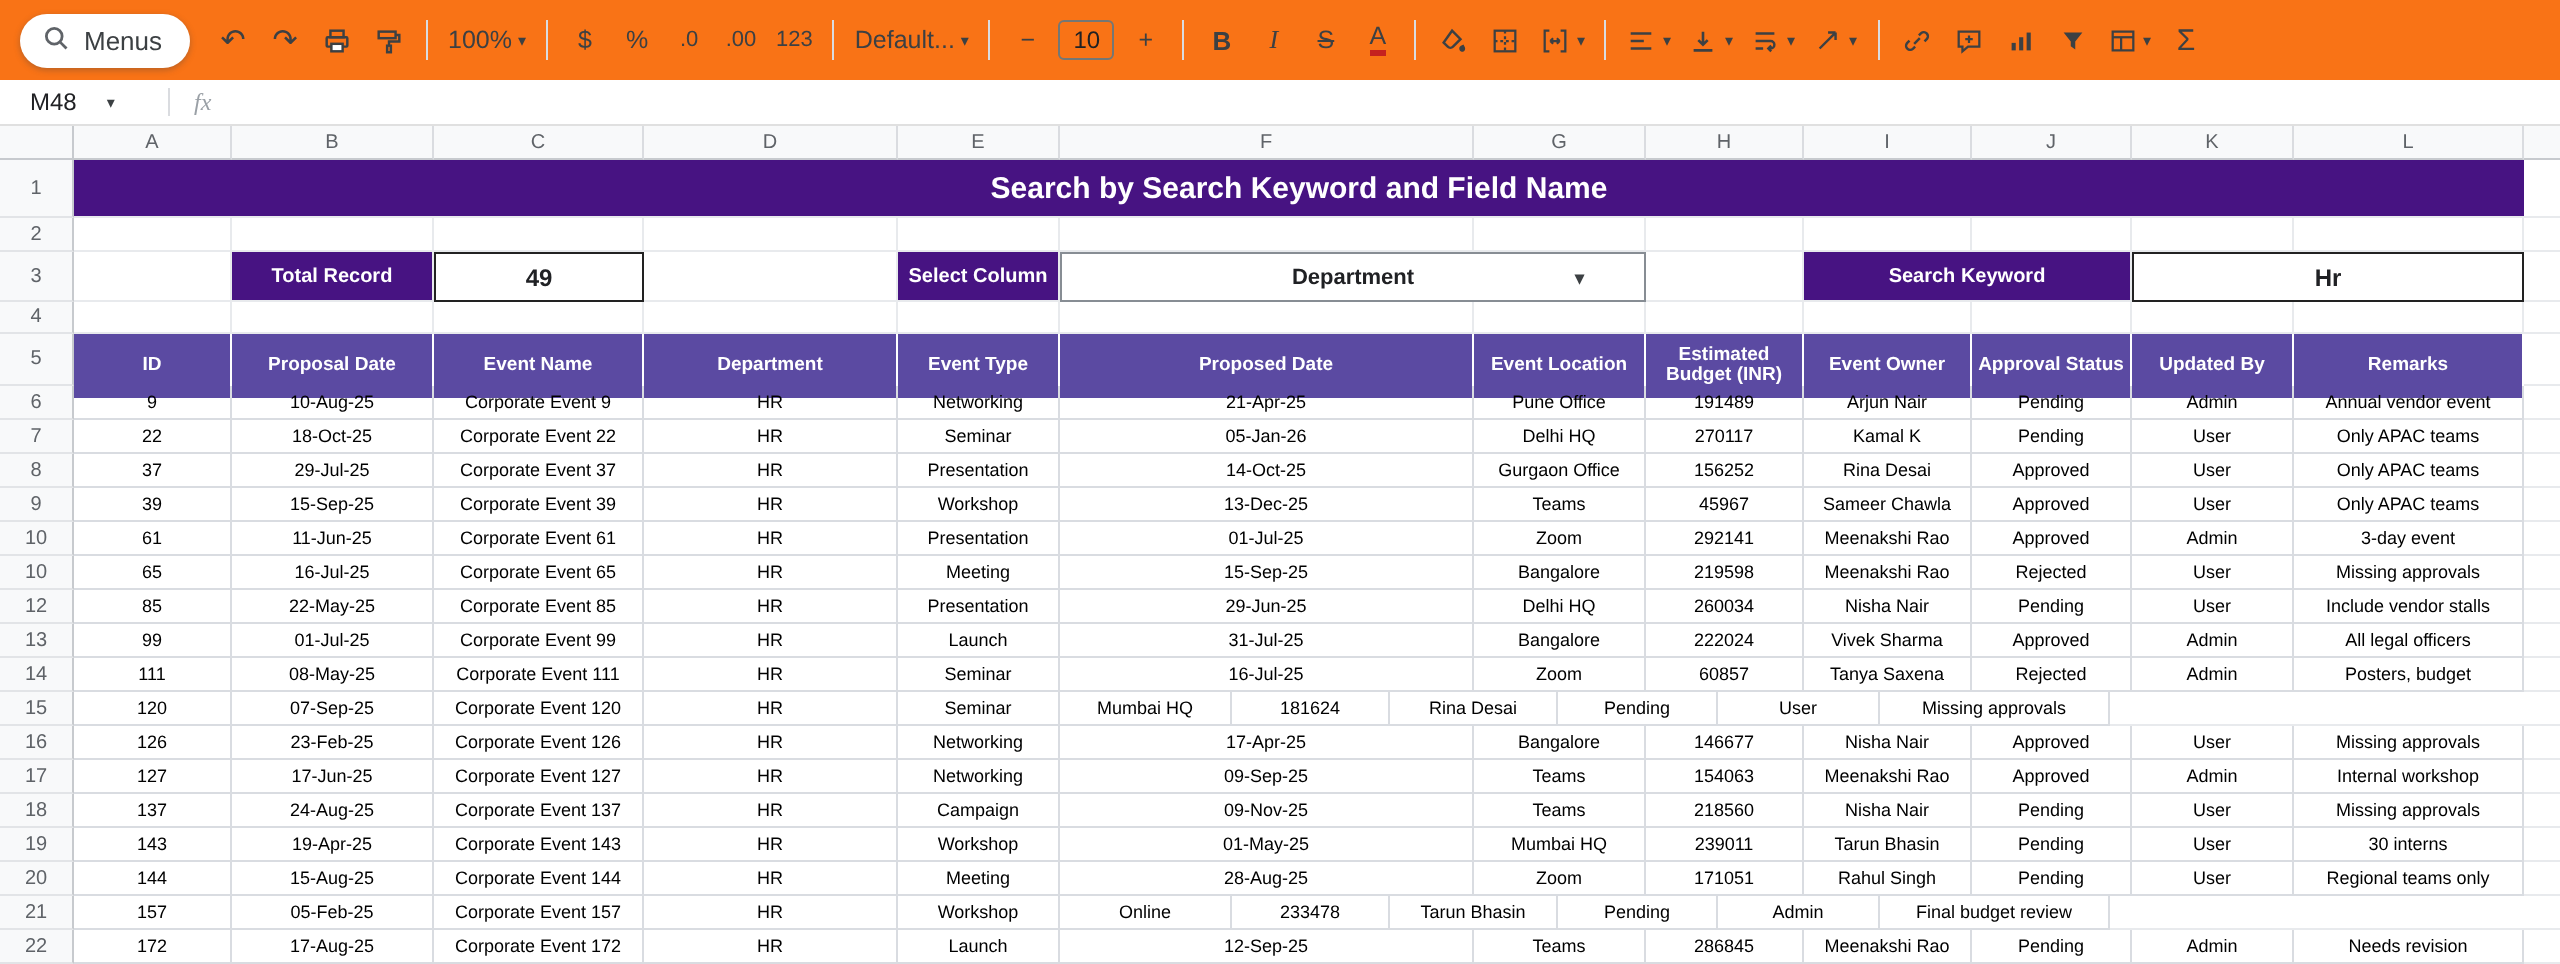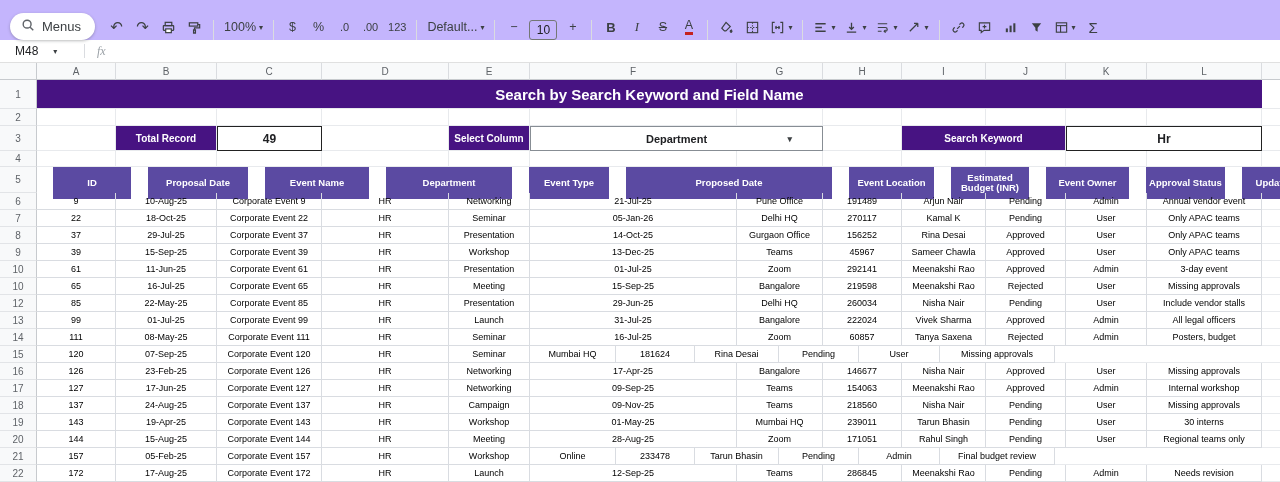--- a/index.html
+++ b/index.html
@@ -1,20 +1,20 @@
 <!DOCTYPE html>
 <html style="--banner-purple: #471382; --header-purple: #5b4aa2;"><head>
 <meta charset="utf-8">
 <style>
   * { box-sizing: border-box; margin: 0; padding: 0; }
   html,body { width:1280px; height:482px; overflow:hidden; background:#fff;
     font-family:"Liberation Sans", sans-serif; color:#202124; }
 
   
-  .toolbar { height:40px; display:flex; align-items:flex-end; padding:0 6px; gap:1px; background:#c4b5fd; }
+  .toolbar { height:40px; display:flex; align-items:center; padding:0 6px; gap:1px; background:#f97316; }
   .menus-pill { display:flex; align-items:center; gap:7px; height:27px; padding:0 14px 0 11px;
     border-radius:14px; background:#fff; box-shadow:0 1px 3px rgba(60,64,67,.35); font-size:13px;
     color:#3c4043; margin:0 8px 0 4px; cursor:pointer; }
   .tb-btn { height:26px; min-width:25px; padding:0 4px; display:flex; align-items:center; justify-content:center;
     border-radius:4px; font-size:12.5px; color:#3c4043; cursor:pointer; white-space:nowrap; }
   .tb-btn svg { display:block; }
   .tb-sep { width:1px; height:20px; background:#dadce0; margin:0 5px; flex:none; }
   .caret { font-size:8px; color:#3c4043; margin-left:3px; }
   .fs-box { width:28px; height:20px; border:1px solid #747775; border-radius:3px; display:flex;
     align-items:center; justify-content:center; font-size:12px; margin:0 2px; }
@@ -56,21 +56,21 @@
   .plabel { background:var(--banner-purple,#471382); color:#fff; font-weight:bold; font-size:10px;
     display:flex; align-items:center; justify-content:center; }
   .vbox { background:#fff; border:1.5px solid #222; font-weight:bold; font-size:12px;
     display:flex; align-items:center; justify-content:center; }
   .ddown { background:#fff; border:1px solid #878d94; font-weight:bold; font-size:11px;
     display:flex; align-items:center; justify-content:center; position:relative; }
   .dd-caret { position:absolute; right:30px; top:50%; transform:translateY(-50%); font-size:9px; color:#3c4043; }
 
   .th { background:var(--header-purple,#5b4aa2); color:#fff; font-weight:bold; font-size:9.5px; line-height:1.1;
     display:flex; align-items:center; justify-content:center; text-align:center; padding:16px 2px;
-    border-right:1px solid #fff; border-bottom:1px solid #fff; flex:none; white-space:normal;margin-left:16px; }
+    border-right:1px solid #fff; border-bottom:1px solid #fff; flex:none; white-space:normal; }
   .td { font-size:9px; color:#000; display:flex; align-items:center; justify-content:center;
     border-right:1px solid #d9dce1; border-bottom:1px solid #d9dce1; overflow:hidden;
     white-space:nowrap; flex:none; padding:0 2px; }
 </style>
 </head>
 <body>
 
 <div class="toolbar">
   <div class="menus-pill">
     <span>
@@ -370,21 +370,21 @@
     </div>
 
   <div id="data-rows">
       <div class="row rd">
         <div class="rn">6</div>
         <div class="td" style="width: 79px;">9</div>
         <div class="td" style="width: 101px;">10-Aug-25</div>
         <div class="td" style="width: 105px;">Corporate Event 9</div>
         <div class="td" style="width: 127px;">HR</div>
         <div class="td" style="width: 81px;">Networking</div>
-        <div class="td" style="width: 207px;">21-Jul-25</div>
+        <div class="td" style="width: 207px;">21-Apr-25</div>
         <div class="td" style="width: 86px;">Pune Office</div>
         <div class="td" style="width: 79px;">191489</div>
         <div class="td" style="width: 84px;">Arjun Nair</div>
         <div class="td" style="width: 80px;">Pending</div>
         <div class="td" style="width: 81px;">Admin</div>
         <div class="td" style="width: 115px;">Annual vendor event</div>
         <div class="cfill"></div>
       </div>
       <div class="row rd">
         <div class="rn">7</div>

